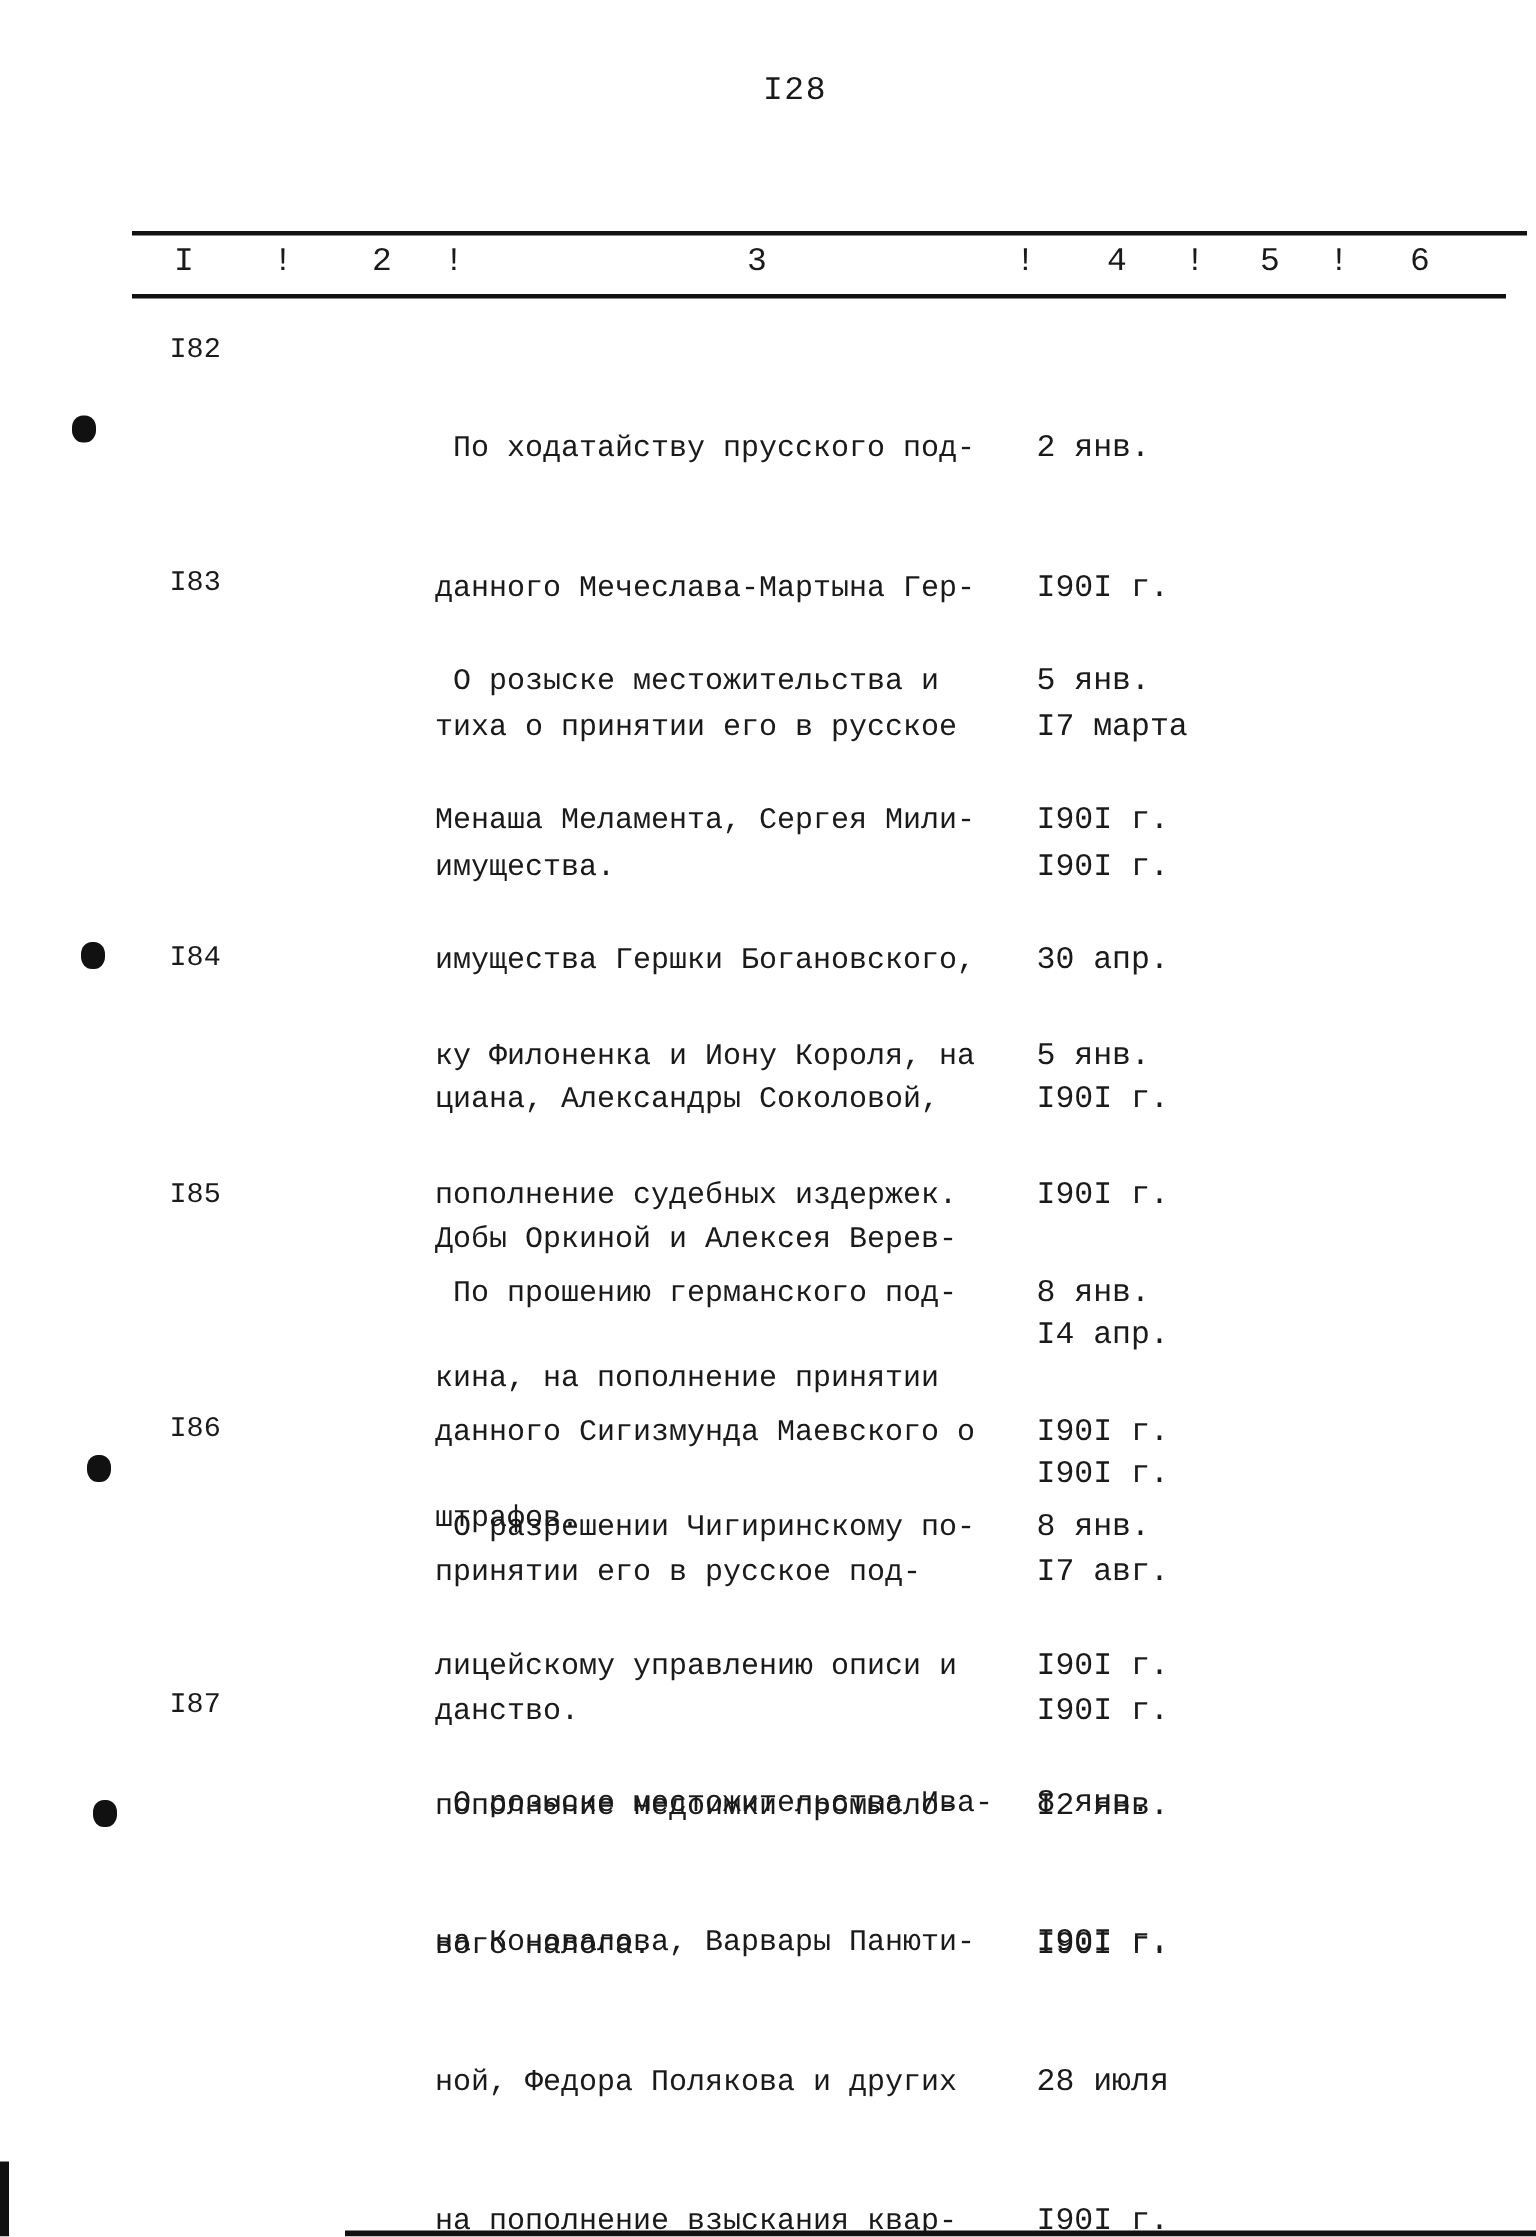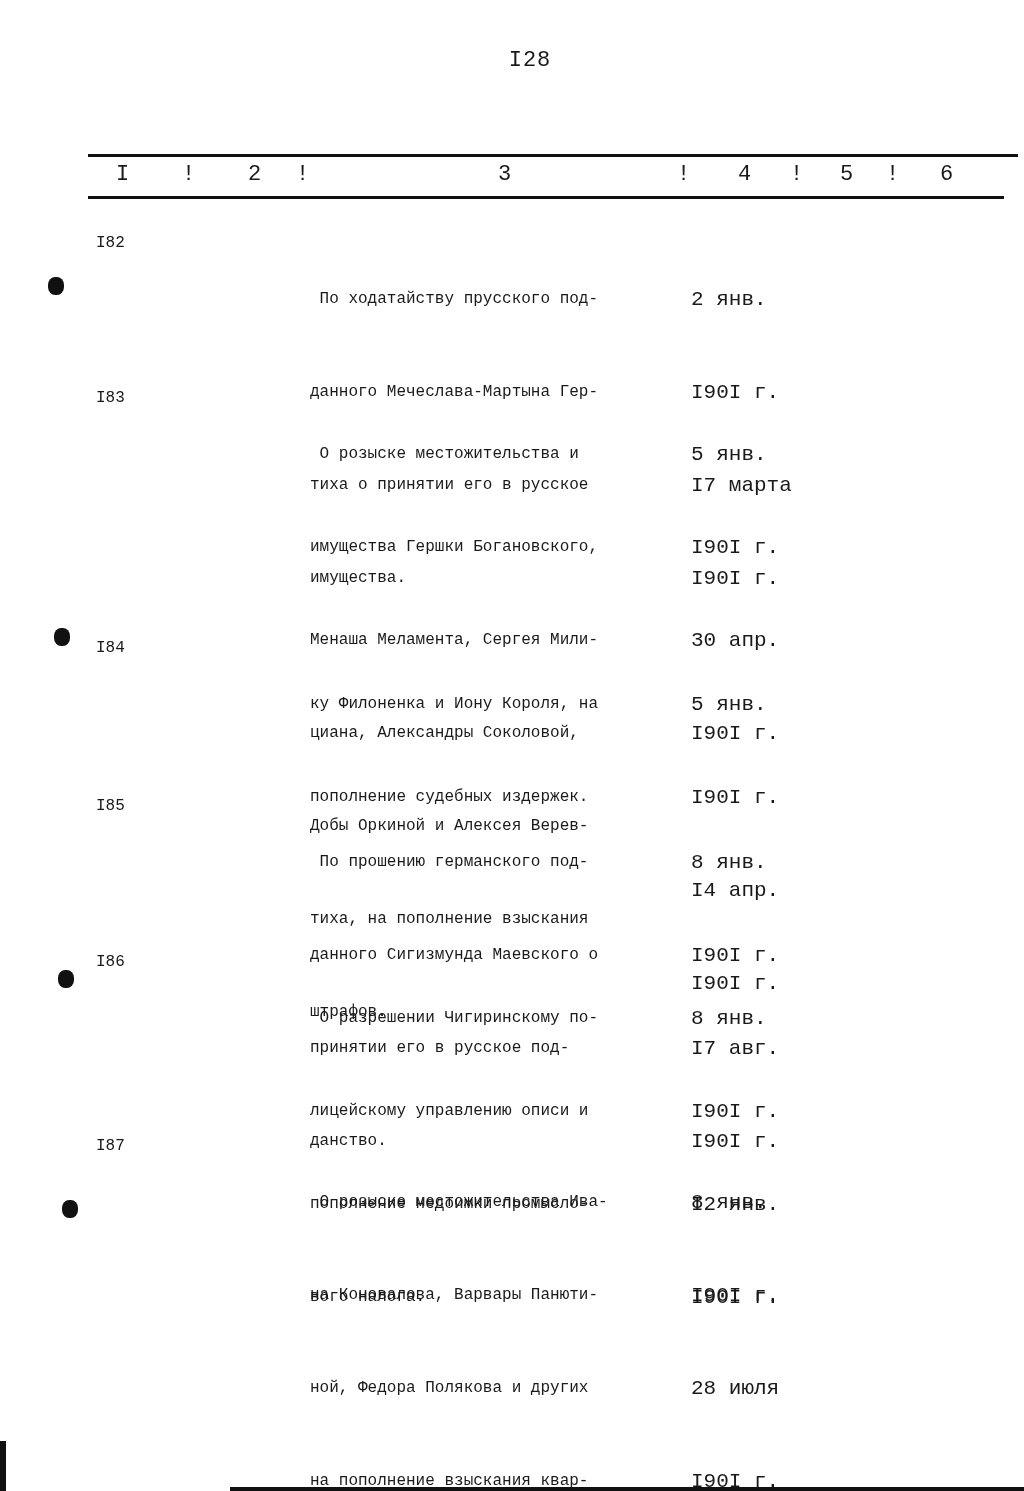--- a/index.html
+++ b/index.html
@@ -17,24 +17,24 @@
   }
   .rule.top { top: 154px; width: 930px; height: 3px; }
   .rule.bottom { top: 196px; width: 916px; height: 3px; }
   .header-row {
     position: absolute; top: 162px; left: 0; width: 1024px; height: 28px;
     font-size: 22px;
   }
   .header-row span { position: absolute; top: 0; }
   .entry { position: absolute; left: 0; width: 1024px; }
   .entry .num {
-    position: absolute; left: 96px; top: 0; font-size: 16px; margin-top: 12px;
+    position: absolute; left: 113px; top: 0; font-size: 19px;
   }
   .entry .desc {
-    position: absolute; left: 310px; top: 0; font-size: 16px; line-height: 31px;
+    position: absolute; left: 290px; top: 0; font-size: 20px; line-height: 31px;
     white-space: pre;
   }
   .entry .dates {
     position: absolute; left: 691px; top: 0; font-size: 21px; line-height: 31px;
     white-space: pre;
     font-family: Liberation Mono, monospace;
   }
   .line { display: block; }
   .hole {
     position: absolute; width: 16px; height: 18px; border-radius: 45%;
@@ -82,25 +82,25 @@
     <span class="line">I90I г.</span>
     <span class="line">I7 марта</span>
     <span class="line">I90I г.</span>
   </div>
 </div>
 
 <div class="entry" style="top:377px">
   <span class="num">I83</span>
   <div class="desc">
     <span class="line"> О розыске местожительства и</span>
+    <span class="line">Менаша Меламента, Сергея Мили-</span>
     <span class="line">имущества Гершки Богановского,</span>
-    <span class="line">Менаша Меламента, Сергея Мили-</span>
     <span class="line">циана, Александры Соколовой,</span>
     <span class="line">Добы Оркиной и Алексея Верев-</span>
-    <span class="line">тиха, на пополнение взыскания</span>
+    <span class="line">кина, на пополнение принятии</span>
     <span class="line">штрафов.</span>
   </div>
   <div class="dates">
     <span class="line">5 янв.</span>
     <span class="line">I90I г.</span>
     <span class="line">30 апр.</span>
     <span class="line">I90I г.</span>
   </div>
 </div>
 

